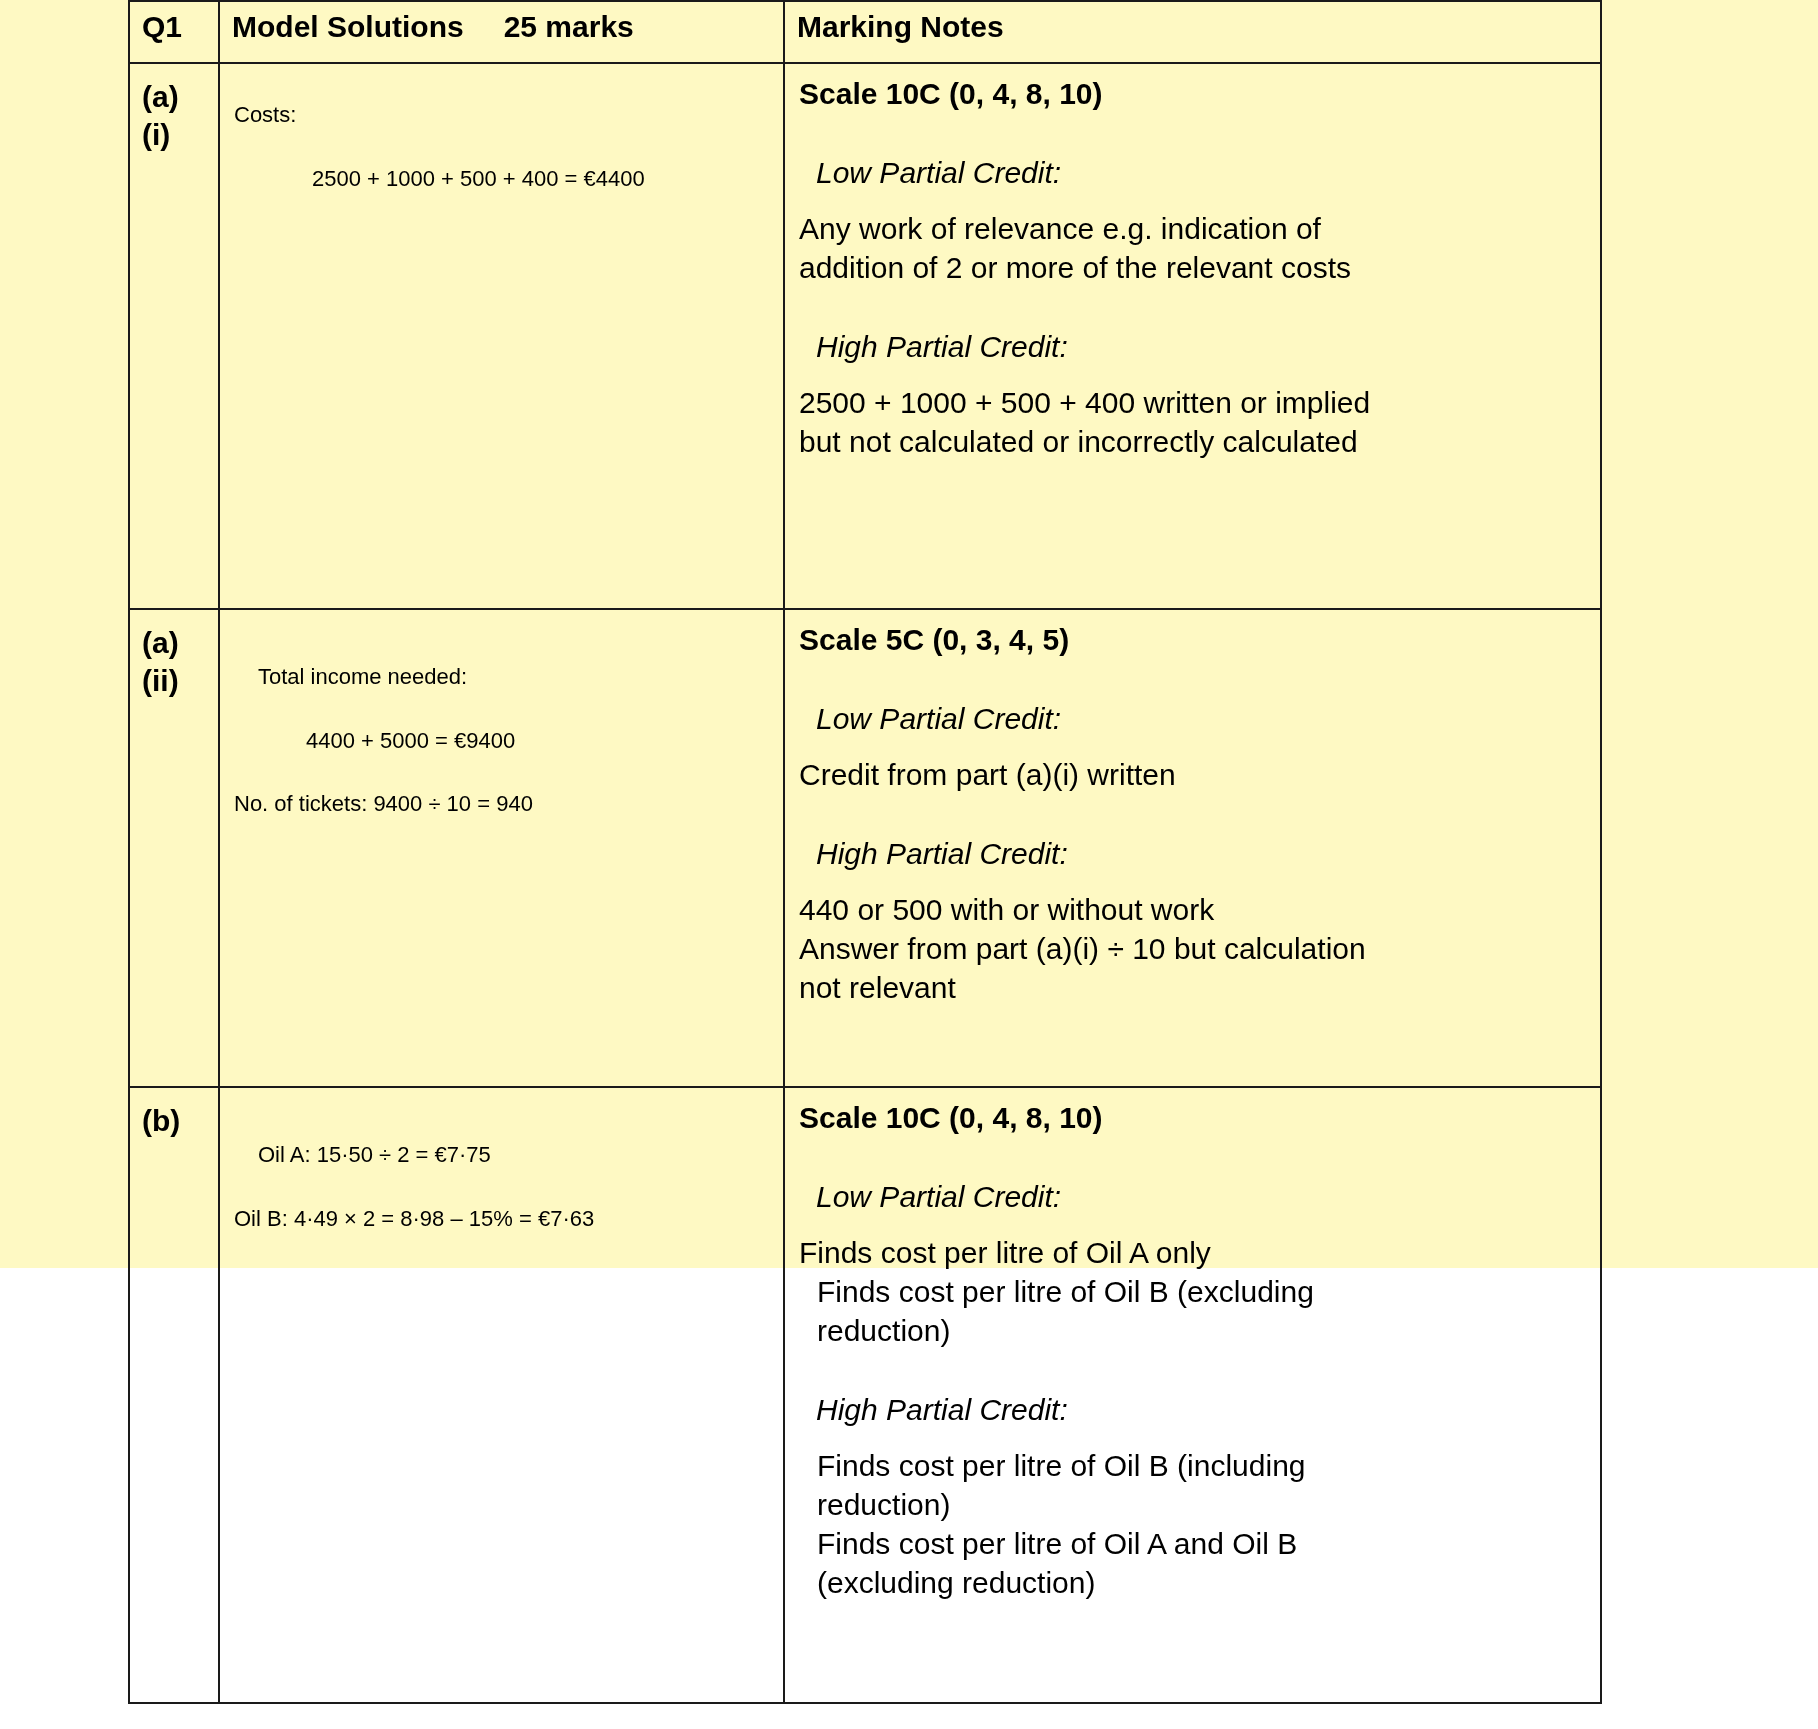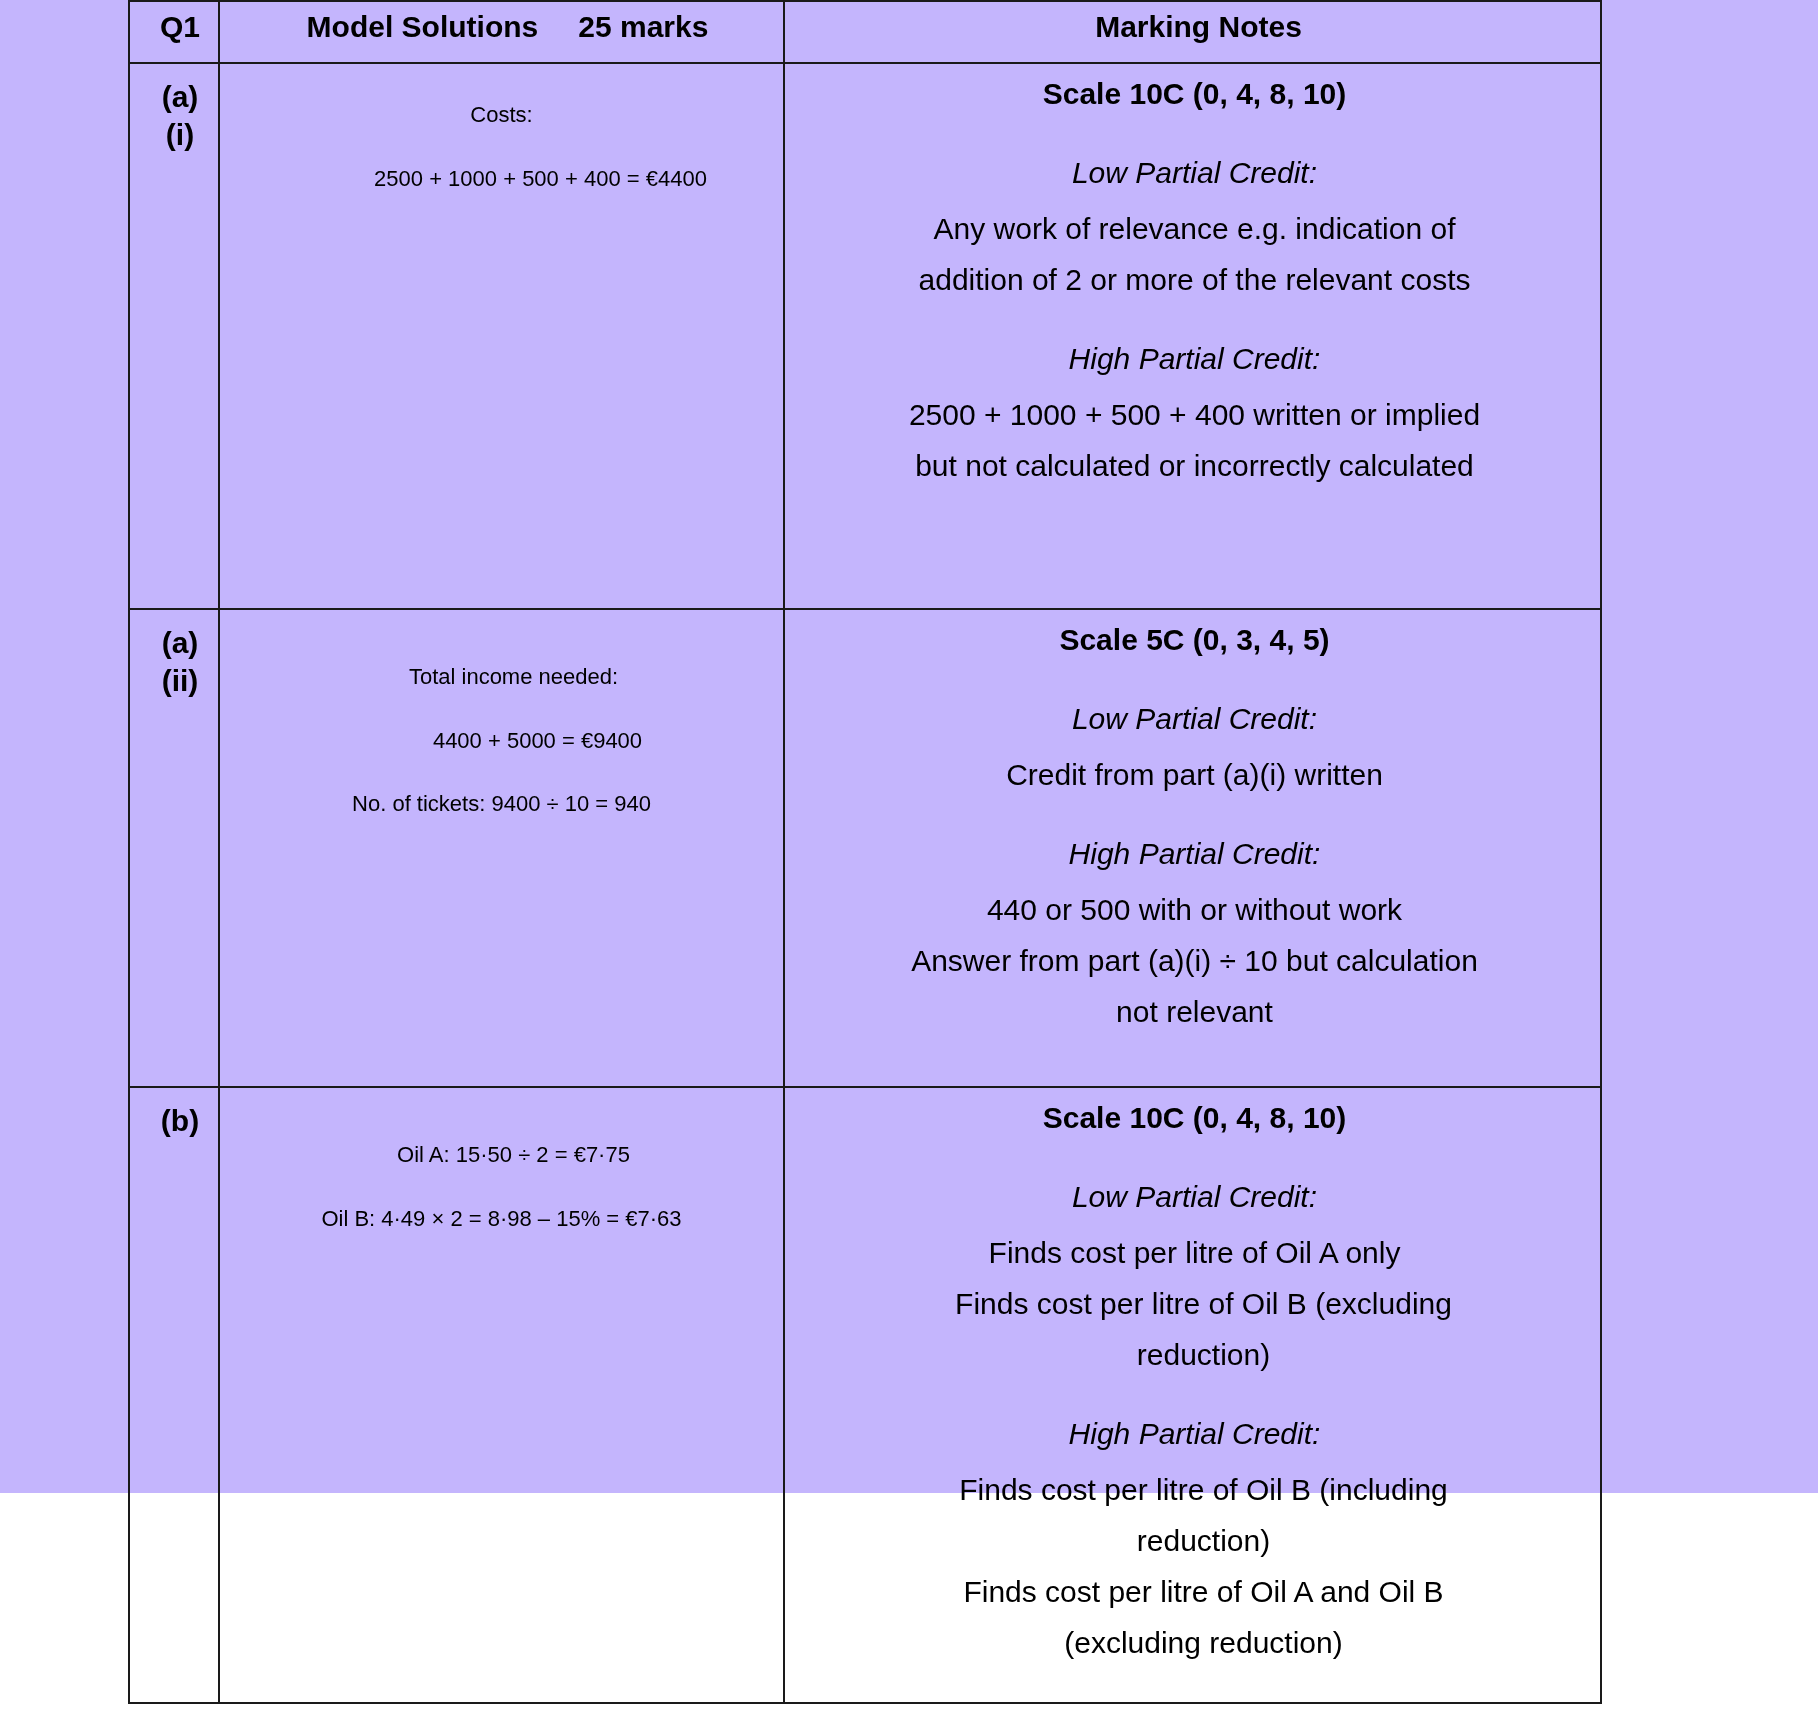--- a/index.html
+++ b/index.html
@@ -11,23 +11,22 @@
     width: 1818px;
     height: 1729px;
     font-family: "Liberation Sans", sans-serif;
     color: #000000;
     overflow: hidden;
   }
 
   .page {
     position: relative;
     width: 1818px;
-    height: 1493px;
-    background: #c4b5fd;
-    text-align: center;
+    height: 1268px;
+    background: #fef9c3;
   }
 
   table.marking-table {
     position: absolute;
     left: 128px;
     top: 0px;
     width: 1472px;
     border-collapse: collapse;
     table-layout: fixed;
   }
@@ -88,21 +87,21 @@
   }
   .notes-scale {
     font-weight: bold;
     margin: 0;
   }
   .notes-heading {
     font-style: italic;
     margin: 17px;
   }
   .notes-line {
-    margin: 12px;
+    margin: 0;
   }
   .notes-line.sub {
     padding-left: 18px;
   }
   .block-gap { margin-top: 40px; }
 
   
   .row-ai  .label-inner,
   .row-ai  .sol-inner,
   .row-ai  .notes-inner { min-height: 520px; }

